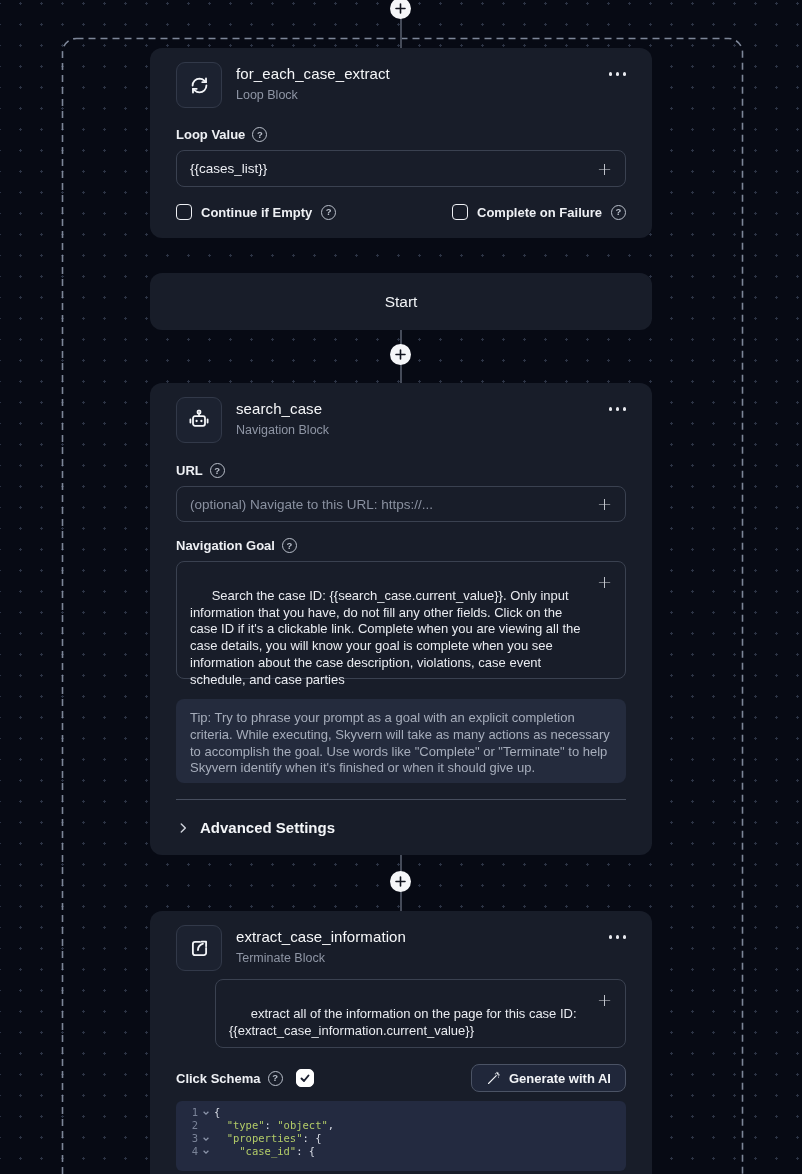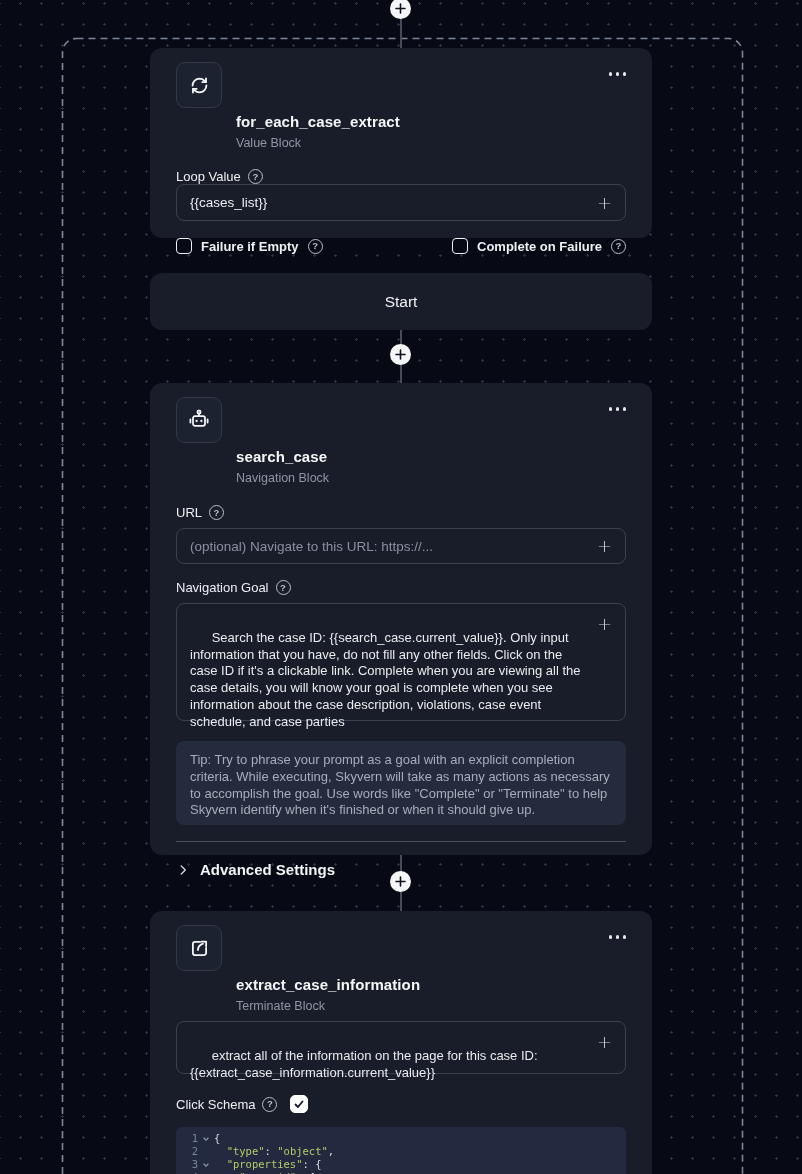--- a/index.html
+++ b/index.html
@@ -22,25 +22,25 @@
   .card{
     position:absolute;left:150px;width:502px;background:#181d29;border-radius:12px;
     z-index:2;padding:0 26px;
   }
   .block-head{display:flex;align-items:flex-start;margin-top:14px;}
   .icon-box{
     width:46px;height:46px;border:1px solid #323949;background:#1c2230;border-radius:9px;
     display:flex;align-items:center;justify-content:center;flex:0 0 auto;
   }
   .titles{margin-left:14px;padding-top:3px;}
-  .block-title{font-size:15px;font-weight:700;color:#f6f7f9;letter-spacing:.1px;margin-top:48px;}
+  .block-title{font-size:15px;font-weight:400;color:#f6f7f9;letter-spacing:.1px;}
   .block-sub{font-size:12.5px;color:#8f96a5;margin-top:6px;}
   .kebab{margin-left:auto;display:flex;gap:3.5px;padding-top:10px;cursor:pointer;}
   .kebab i{width:3.5px;height:3.5px;border-radius:50%;background:#e8eaef;display:block;}
-  .field-label{display:flex;align-items:center;gap:7px;font-size:13px;font-weight:400;color:#eef0f4;}
+  .field-label{display:flex;align-items:center;gap:7px;font-size:13px;font-weight:700;color:#eef0f4;}
   .help{
     width:15px;height:15px;border:1.2px solid #b9bfca;border-radius:50%;
     display:inline-flex;align-items:center;justify-content:center;flex:0 0 auto;color:#b9bfca;cursor:pointer;
   }
   .help::after{content:"?";font-size:9.5px;font-weight:600;line-height:1;}
   .input-row{
     position:relative;height:37px;border:1px solid #3a4150;border-radius:8px;
     display:flex;align-items:center;padding:0 38px 0 13px;background:transparent;
   }
   .input-row input{
@@ -125,45 +125,45 @@
       <div class="icon-box">
         <svg width="23" height="23" viewBox="0 0 24 24" fill="none" stroke="#f3f5f8" stroke-width="1.9" stroke-linecap="round" stroke-linejoin="round">
           <path d="M4.8 12a7.2 7.2 0 0 1 7.2-7.2 7.8 7.8 0 0 1 5.1 2.1l1.7 1.6"></path>
           <path d="M18.8 4.6v3.9h-3.9"></path>
           <path d="M19.2 12a7.2 7.2 0 0 1-7.2 7.2 7.8 7.8 0 0 1-5.1-2.1l-1.7-1.6"></path>
           <path d="M9.1 15.5H5.2v3.9"></path>
         </svg>
       </div>
       <div class="titles">
         <div class="block-title">for_each_case_extract</div>
-        <div class="block-sub">Value Block</div>
+        <div class="block-sub">Loop Block</div>
       </div>
       <div class="kebab">
           <i></i>
           <i></i>
           <i></i>
         </div>
     </div>
 
     <div class="field-label" style="margin-top:19px;">
       <span>Loop Value</span>
       <span class="help"></span>
     </div>
 
-    <div class="input-row" style="margin-top:0;">
+    <div class="input-row" style="margin-top:8px;">
       <input type="text" value="{{cases_list}}" style="">
       <span class="plus-glyph"></span>
     </div>
 
     <div class="check-row" style="margin-top:17px;">
       <div class="check-item">
         <span class="checkbox">
           
         </span>
-        <span>Failure if Empty</span>
+        <span>Continue if Empty</span>
         <span class="help"></span>
       </div>
       <div class="check-item">
         <span class="checkbox">
           
         </span>
         <span>Complete on Failure</span>
         <span class="help"></span>
       </div>
     </div>
@@ -242,35 +242,42 @@
         <div class="block-sub">Terminate Block</div>
       </div>
       <div class="kebab">
           <i></i>
           <i></i>
           <i></i>
         </div>
     </div>
 
 
-    <div class="textarea" style="margin-top:8px;height:53px;">
+    <div class="textarea" style="margin-top:8px;height:69px;margin-left:39px;">
       <span>extract all of the information on the page for this case ID: {{extract_case_information.current_value}}</span>
       <span class="plus-glyph"></span>
     </div>
 
     <div class="schema-row" style="margin-top:16px;height:28px;">
       <div class="field-label">
         <span>Click Schema</span>
         <span class="help"></span>
       </div>
       <span class="checkbox lg checked" style="margin-left:13px;">
         <svg class="tick" width="12" height="12" viewBox="0 0 12 12">
             <path d="M2.5 6.5 5 9l4.5-5.5" stroke="#1b2030" stroke-width="1.9" fill="none" stroke-linecap="round" stroke-linejoin="round"></path>
           </svg>
       </span>
+      <button class="gen-btn">
+        <svg width="15" height="15" viewBox="0 0 24 24" fill="none" stroke="#f2f4f7" stroke-width="1.8" stroke-linecap="round" stroke-linejoin="round">
+          <path d="M4 20 16.5 7.5"></path>
+          <path d="M15 4.5h.01M20 9.5h.01M19.5 3.5l-1 1M21 6.2h-1.4M17.6 2v1.4"></path>
+        </svg>
+        <span>Generate with AI</span>
+      </button>
     </div>
 
     <div class="code-editor" style="margin-top:9px;height:70px;">
       <div>
           <div class="code-line">
             <span class="ln" style="color: rgb(122, 131, 152);">1</span>
             <span class="fold">
               <svg width="8" height="8" viewBox="0 0 10 10">
                 <polyline points="2,3.5 5,6.5 8,3.5" fill="none" stroke="#8a93a8" stroke-width="1.6"></polyline>
               </svg>

